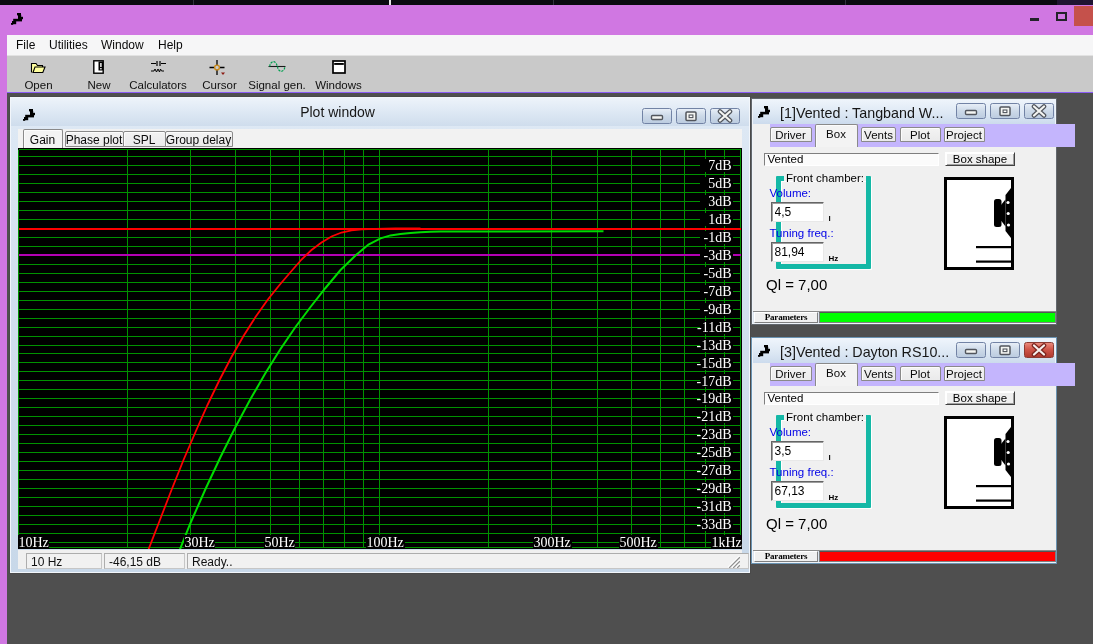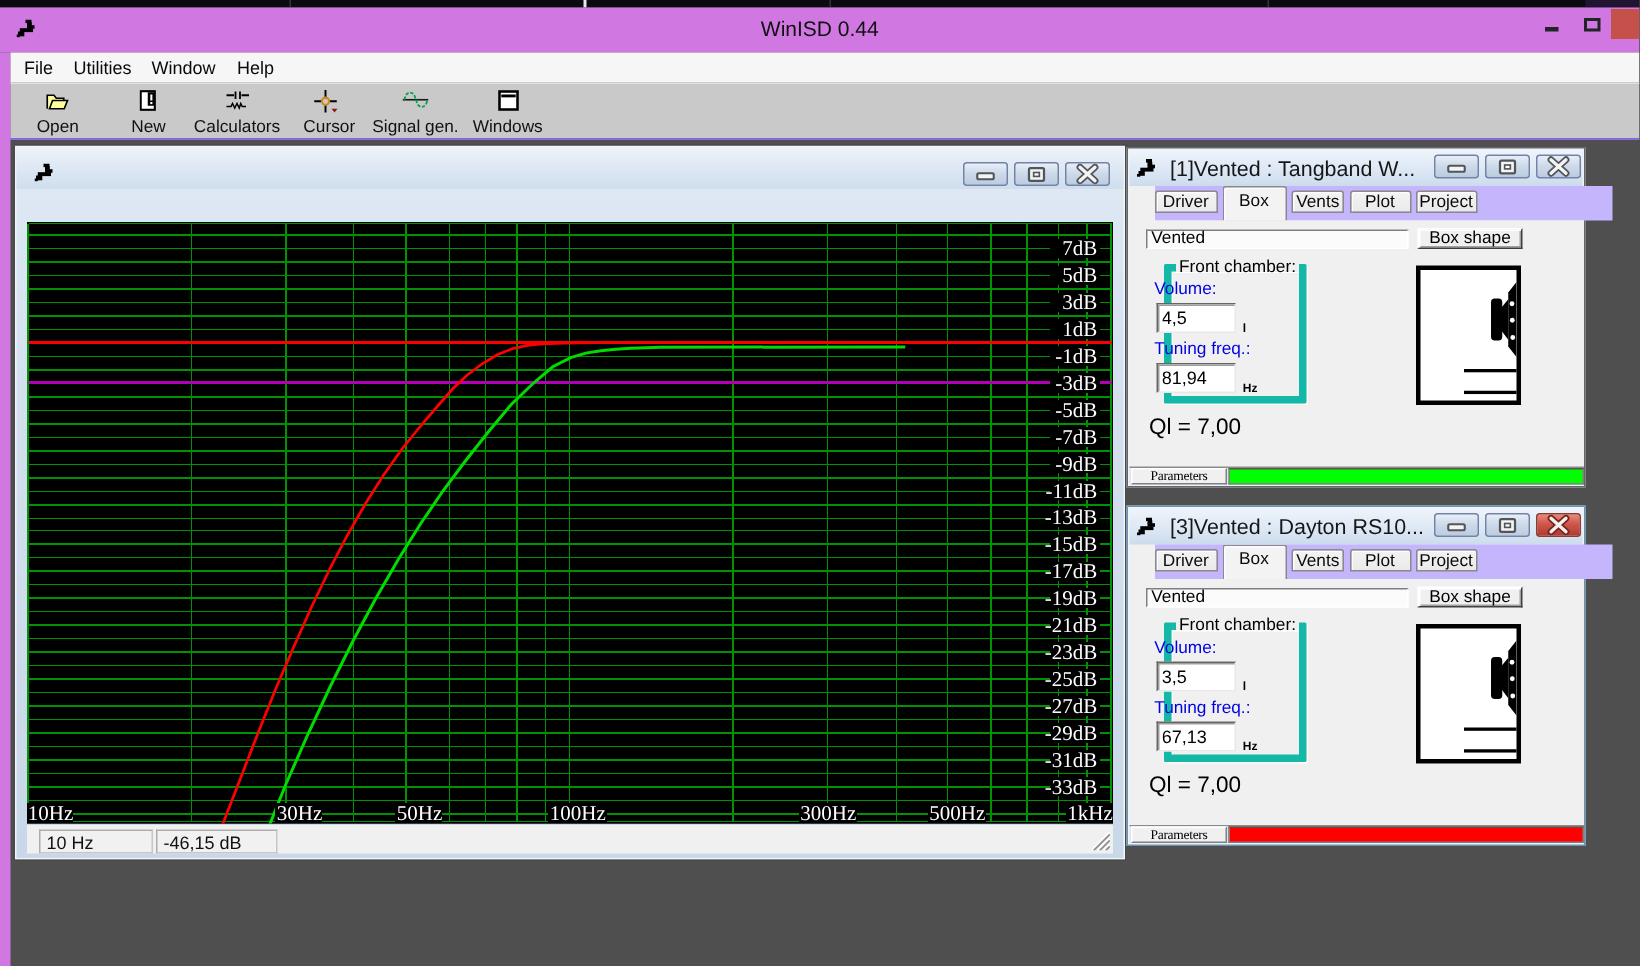--- a/index.html
+++ b/index.html
@@ -68,21 +68,21 @@
   border-bottom-color:#e8e8e8; border-right-color:#e8e8e8; box-shadow:inset 1px 1px 0 #9d9d9d;
   font-size:12px; font-family:"Liberation Sans",sans-serif; color:#000; padding-left:3px; }
 .unit { position:absolute; font-size:8px; font-weight:bold; color:#000; }
 .qltext { position:absolute; left:13px; top:129.5px; font-size:15px; color:#000; }
 .diag { position:absolute; left:191px; top:30px; width:70px; height:93px; background:#fff; border:3px solid #000; }
 .diag svg { position:absolute; left:0; top:0; }
 .pdivider { position:absolute; left:1px; top:211.5px; width:303px; height:1.5px;
   border-top:1px solid #8b8b8b; background:#f0f0f0; }
 .prow { position:absolute; left:1px; top:213px; width:303px; height:10.5px; background:#dce5f0; }
 .pbtn { position:absolute; left:1px; top:0; width:64px; height:10.5px; background:#f0f0f0; border:1px solid #808080;
-  border-top-color:#fff; border-left-color:#fff; font-family:"Liberation Serif",serif; font-weight:normal;
+  border-top-color:#fff; border-left-color:#fff; font-family:"Liberation Serif",serif; font-weight:bold;
   font-size:9px; color:#000; text-align:center; line-height:9px; letter-spacing:-0.2px; }
 .pbar { position:absolute; left:66px; top:0; width:237px; height:10.5px; border:1px solid #808080; border-top-color:#555; }
 </style></head>
 <body>
 <div id="topstrip">
     <div class="pur"></div>
     <div class="tick"></div>
     <div style="position:absolute;left:193px;top:0;width:1px;height:5px;background:#32323e;"></div>
     <div style="position:absolute;left:553px;top:0;width:1px;height:5px;background:#32323e;"></div>
     <div style="position:absolute;left:845px;top:0;width:1px;height:5px;background:#32323e;"></div>
@@ -91,21 +91,20 @@
   <svg style="position:absolute;left:11px;top:8px;" width="13" height="15" viewBox="0 0 13 15">
       <g fill="#000">
         <rect x="6" y="0" width="4" height="2.4"></rect>
         <rect x="7" y="1.8" width="3.2" height="2.4"></rect>
         <rect x="7" y="3.8" width="5" height="2.4"></rect>
         <rect x="2.2" y="5.8" width="8.8" height="2.6"></rect>
         <rect x="1" y="8" width="4.2" height="3.2"></rect>
         <rect x="0" y="10" width="2.2" height="1.8"></rect>
       </g>
     </svg>
-  <div class="ttxt">WinISD 0.44</div>
   <div class="mindash"></div>
     <div class="maxbox"></div>
     <div class="closer"></div>
 </div>
 <div id="leftedge"></div>
 <div id="menubar">
   <span style="left:9px;">File</span>
     <span style="left:42px;">Utilities</span>
   <span style="left:94px;">Window</span>
     <span style="left:151px;">Help</span>
@@ -152,37 +151,44 @@
     <svg class="wicon" width="13" height="15" viewBox="0 0 13 15">
         <g fill="#000">
           <rect x="6" y="0" width="4" height="2.4"></rect>
           <rect x="7" y="1.8" width="3.2" height="2.4"></rect>
           <rect x="7" y="3.8" width="5" height="2.4"></rect>
           <rect x="2.2" y="5.8" width="8.8" height="2.6"></rect>
           <rect x="1" y="8" width="4.2" height="3.2"></rect>
           <rect x="0" y="10" width="2.2" height="1.8"></rect>
         </g>
       </svg>
+    <div class="wttext">Plot window</div>
     <div class="mbtn" style="left:631px;">
         <svg width="28" height="14" viewBox="0 0 28 14">
           <rect x="8.5" y="6.5" width="11" height="4" rx="1" fill="#f4f5f2" stroke="#51555c" stroke-width="1.4"></rect>
         </svg>
       </div>
     <div class="mbtn" style="left:665px;">
         <svg width="28" height="14" viewBox="0 0 28 14">
           <rect x="9" y="3" width="10" height="8.5" rx="1" fill="#f4f5f2" stroke="#51555c" stroke-width="1.5"></rect>
           <rect x="12.1" y="6" width="3.8" height="2.6" fill="#fff" stroke="#51555c" stroke-width="1.1"></rect>
         </svg>
       </div>
     <div class="mbtn" style="left:699px;">
         <svg width="28" height="14" viewBox="0 0 28 14">
           <path d="M9,2.5 L19,11.5 M19,2.5 L9,11.5" stroke="#51555c" stroke-width="4.6" stroke-linecap="round" fill="none"></path>
           <path d="M9,2.5 L19,11.5 M19,2.5 L9,11.5" stroke="#f4f5f2" stroke-width="2.2" stroke-linecap="round" fill="none"></path>
         </svg>
       </div>
+  </div>
+  <div class="tabstrip">
+    <div class="tab active" style="left:4.5px;width:40px;height:19px;">Gain</div>
+    <div class="tab" style="left:46.5px;width:59px;">Phase plot</div>
+    <div class="tab" style="left:104.5px;width:43px;">SPL</div>
+    <div class="tab" style="left:146.5px;width:68px;">Group delay</div>
   </div>
   <div id="plotpanel"><svg width="724" height="401" viewBox="0 0 724 401" shape-rendering="crispEdges">
 <rect x="0" y="0" width="724" height="401" fill="#000000"></rect>
 <path d="M109.5,1.5V400 M172.5,1.5V400 M217.5,1.5V400 M252.5,1.5V400 M281.5,1.5V400 M305.5,1.5V400 M326.5,1.5V400 M345.5,1.5V400 M361.5,1.5V400 M470.5,1.5V400 M533.5,1.5V400 M579.5,1.5V400 M613.5,1.5V400 M642.5,1.5V400 M666.5,1.5V400 M687.5,1.5V400 M706.5,1.5V400 M0.5,1.5V400 M722.5,1.5V400" stroke="#009200" stroke-width="1" fill="none"></path>
 <path d="M1,8.5H723 M1,17.5H723 M1,26.5H723 M1,35.5H723 M1,44.5H723 M1,53.5H723 M1,62.5H723 M1,71.5H723 M1,80.5H723 M1,89.5H723 M1,98.5H723 M1,107.5H723 M1,116.5H723 M1,125.5H723 M1,134.5H723 M1,143.5H723 M1,152.5H723 M1,161.5H723 M1,170.5H723 M1,179.5H723 M1,188.5H723 M1,197.5H723 M1,205.5H723 M1,214.5H723 M1,223.5H723 M1,232.5H723 M1,241.5H723 M1,250.5H723 M1,259.5H723 M1,268.5H723 M1,277.5H723 M1,286.5H723 M1,295.5H723 M1,304.5H723 M1,313.5H723 M1,322.5H723 M1,331.5H723 M1,340.5H723 M1,349.5H723 M1,358.5H723 M1,367.5H723 M1,376.5H723 M1,385.5H723 M1,394.5H723 M1,1H723 M1,399.5H723" stroke="#009200" stroke-width="1" fill="none"></path>
 <path d="M1,107H723" stroke="#b400b4" stroke-width="2"></path>
 <path d="M160.5,405.0L172.5,375.0L187.5,341.0L202.5,309.0L217.5,279.0L232.5,251.0L247.5,225.0L262.5,201.0L277.5,179.0L292.5,159.0L307.5,140.0L322.5,122.0L337.5,107.5L350.5,96.5L362.5,90.4L372.5,87.4L382.5,85.9L392.5,84.9L402.5,84.2L412.5,83.8L422.5,83.5L585.5,83.3" stroke="#00dc00" stroke-width="2" fill="none" shape-rendering="auto"></path>
 <path d="M1,80.5H723" stroke="#ff0000" stroke-width="2"></path>
 <path d="M129.5,404.0L141.5,373.0L153.5,342.0L165.5,312.0L177.5,284.0L189.5,257.0L201.5,232.0L213.5,209.0L225.5,188.0L237.5,169.0L249.5,152.0L261.5,137.0L273.5,123.0L283.5,111.5L293.5,102.0L303.5,94.5L313.5,88.5L323.5,84.5L333.5,82.3L343.5,81.3L357.5,80.8L377.5,80.5L402.5,80.4" stroke="#ff0000" stroke-width="1.8" fill="none" shape-rendering="auto"></path>
 <rect x="682" y="11.1" width="33" height="13" fill="#000"></rect>
@@ -238,20 +244,21 @@
 <rect x="514.5" y="387" width="39" height="13" fill="#000"></rect>
 <text x="515.5" y="398.5" font-family="Liberation Serif" font-size="14" fill="#fff" shape-rendering="auto">300Hz</text>
 <rect x="600.5" y="387" width="39" height="13" fill="#000"></rect>
 <text x="601.5" y="398.5" font-family="Liberation Serif" font-size="14" fill="#fff" shape-rendering="auto">500Hz</text>
 <rect x="692.5" y="387" width="31" height="13" fill="#000"></rect>
 <text x="693.5" y="398.5" font-family="Liberation Serif" font-size="14" fill="#fff" shape-rendering="auto">1kHz</text>
 </svg></div>
   <div id="statusbar">
     <div class="spanel" style="left:8px;width:76px;">10 Hz</div>
     <div class="spanel" style="left:86px;width:81px;">-46,15 dB</div>
+    <div class="spanel" style="left:169px;width:562px;">Ready..</div>
     <div id="grip"><svg width="13" height="13" viewBox="0 0 13 13">
           <path d="M1,12.5 L12.5,1 M5,12.5 L12.5,5 M9,12.5 L12.5,9" stroke="#fdfdfd" stroke-width="1.4" fill="none"></path>
           <path d="M2.2,12.9 L12.9,2.2 M6.2,12.9 L12.9,6.2 M10.2,12.9 L12.9,10.2" stroke="#8f8f8f" stroke-width="1.2" fill="none"></path>
         </svg></div>
   </div>
 </div>
 
 <div class="cwin" style="top:98px;border-color:#62676d;">
  <div class="ctitle">
   <svg class="wicon" width="13" height="15" viewBox="0 0 13 15">

